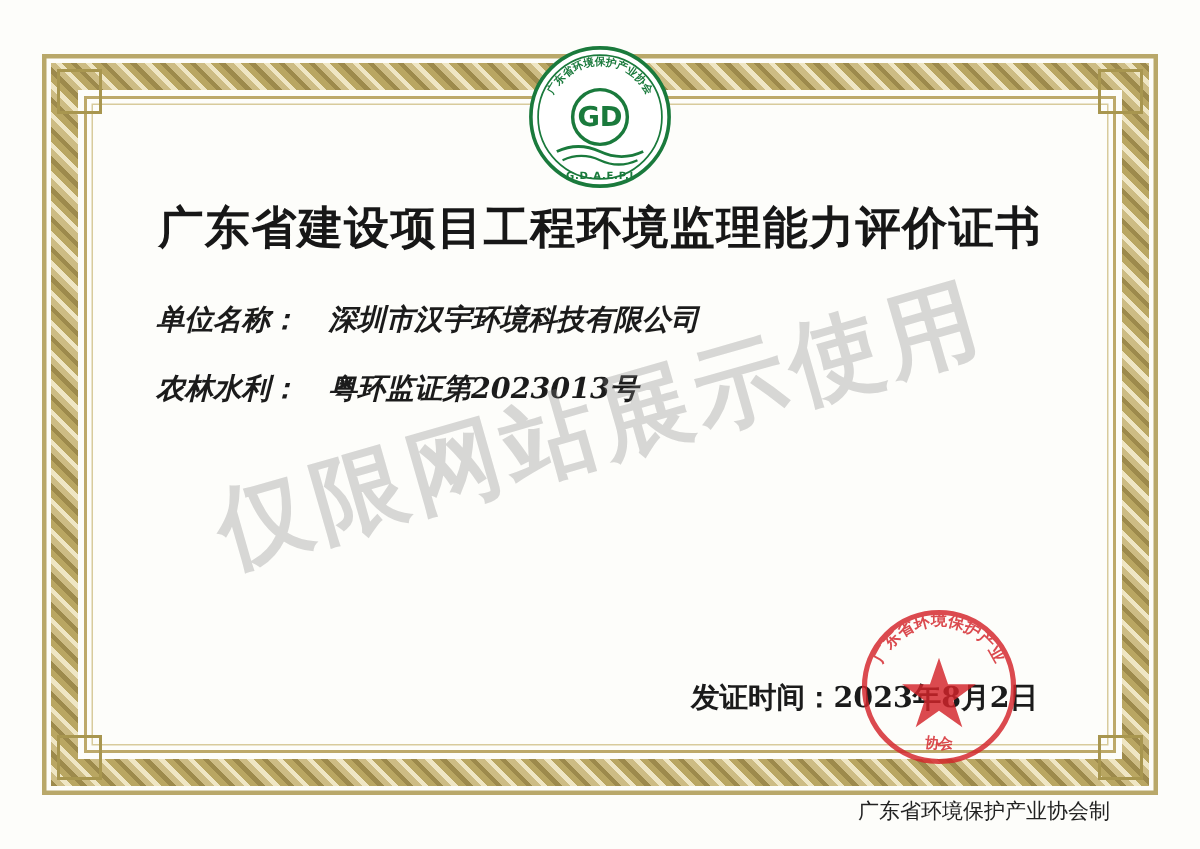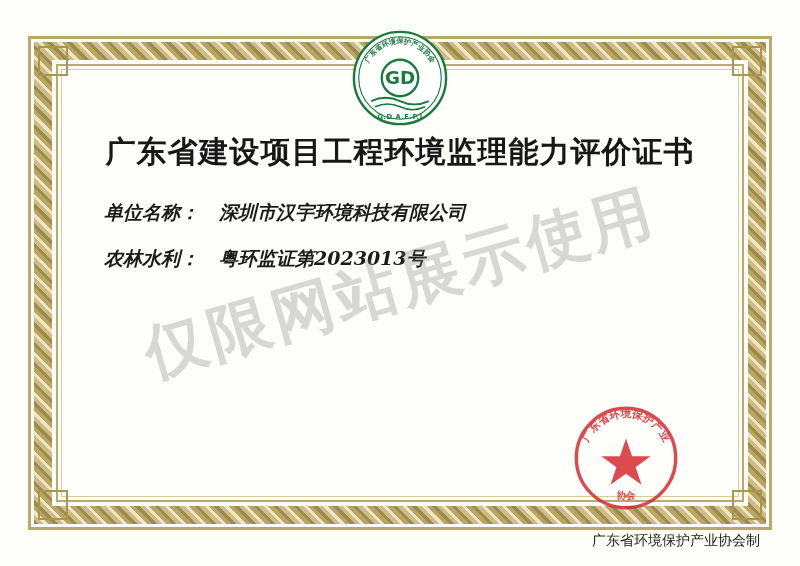--- a/index.html
+++ b/index.html
@@ -148,21 +148,21 @@
     left: 572px;
     top: 404px;
     width: 108px;
     height: 108px;
     opacity: 0.82;
   }
 
   
   #footer {
     position: absolute;
-    right: 40px;
+    right: 60px;
     bottom: 16px;
     font-size: 14px;
     color: #222;
     font-family: "DejaVu Serif", "Liberation Serif", serif;
     white-space: nowrap;
   }
 
   
   #watermark {
     position: absolute;
@@ -224,20 +224,23 @@
     <div class="field-row">
       <span class="field-label">农林水利：</span>
       <span class="field-value">粤环监证第2023013号</span>
     </div>
     <div class="field-row">
     </div>
     <div class="field-row">
     </div>
   </div>
 
+  <div id="issue-date">
+    <span>发证时间：</span><span>2023年8月2日</span>
+  </div>
 
   <svg id="seal" viewBox="0 0 100 100">
     <circle cx="50" cy="50" r="46" fill="none" stroke="#d4242a" stroke-width="3.2"></circle>
     <path id="sealarc" d="M 12 50 A 38 38 0 0 1 88 50" fill="none"></path>
     <text font-size="10" fill="#d4242a" font-family="DejaVu Sans, sans-serif" font-weight="bold">
       <textPath href="#sealarc" startOffset="50%" text-anchor="middle">广东省环境保护产业</textPath>
     </text>
     <path id="sealarcb" d="M 16 54 A 34 34 0 0 0 84 54" fill="none"></path>
     <text font-size="9" fill="#d4242a" font-family="DejaVu Sans, sans-serif" font-weight="bold">
       <textPath href="#sealarcb" startOffset="50%" text-anchor="middle">协会</textPath>

